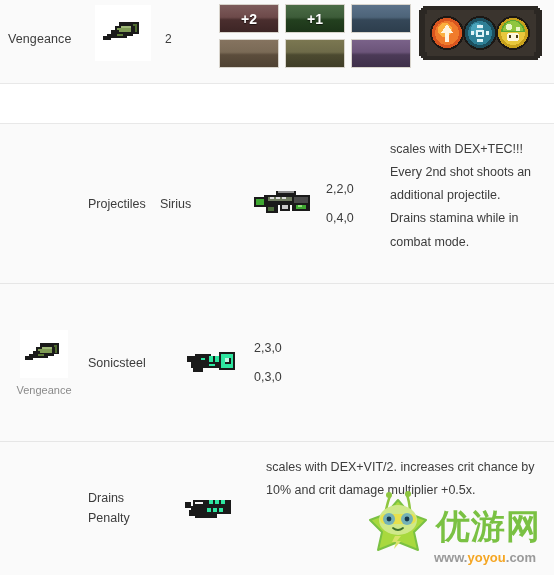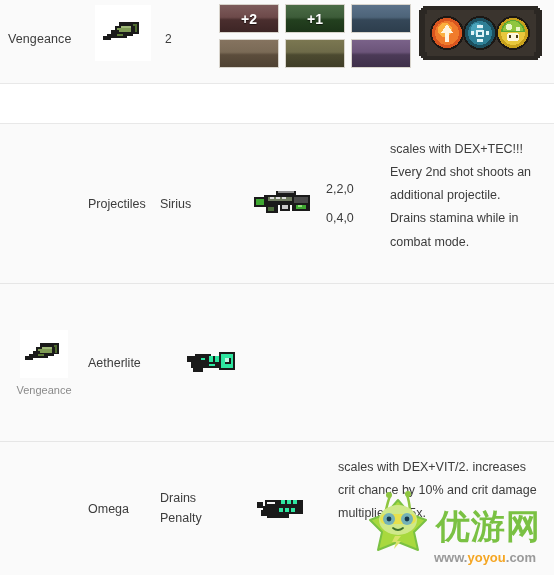--- a/index.html
+++ b/index.html
@@ -329,47 +329,50 @@
           <rect x="0" y="8" width="4" height="2" fill="#1a1a1a"></rect>
           <rect x="6" y="7" width="6" height="2" fill="#1a1a1a"></rect>
           <rect x="7" y="7" width="3" height="1" fill="#5d7a38"></rect>
           <rect x="12" y="6" width="3" height="2" fill="#1a1a1a"></rect>
         </svg>
       </div>
       <div class="icon-caption">Vengeance</div>
     </div>
 
 
-    <div class="cell-suffix">Aetherlite</div>
+    <div class="cell-suffix">Sonicsteel</div>
 
     <div class="cell-sprite">
       <svg width="56" height="30" viewBox="0 0 28 15" shape-rendering="crispEdges">
         <rect x="2" y="4" width="18" height="3" fill="#1a1a1a"></rect>
         <rect x="6" y="3" width="8" height="1" fill="#1a1a1a"></rect>
         <rect x="9" y="5" width="2" height="1" fill="#2ee6a0"></rect>
         <rect x="13" y="4" width="2" height="4" fill="#2ee6a0"></rect>
         <rect x="16" y="4" width="2" height="4" fill="#2ee6a0"></rect>
         <rect x="18" y="2" width="8" height="9" fill="#1a1a1a"></rect>
         <rect x="19" y="3" width="6" height="7" fill="#2ee6a0"></rect>
         <rect x="21" y="5" width="3" height="3" fill="#1a1a1a"></rect>
         <rect x="21" y="5" width="2" height="2" fill="#bff7e4"></rect>
         <rect x="4" y="7" width="8" height="3" fill="#1a1a1a"></rect>
         <rect x="5" y="9" width="5" height="3" fill="#1a1a1a"></rect>
         <rect x="12" y="7" width="6" height="3" fill="#1a1a1a"></rect>
         <rect x="13" y="8" width="3" height="1" fill="#2ee6a0"></rect>
       </svg>
     </div>
 
+    <div class="cell-stats">
+      <span>2,3,0</span>
+      <span>0,3,0</span>
+    </div>
 
   </div>
 
   <div class="row" style="height:133px;">
     <div class="cell-icon"></div>
 
-    <div class="cell-prefix">Omega</div>
 
     <div class="cell-suffix" style="line-height:1.55;">Drains Penalty</div>
 
     <div class="cell-sprite">
       <svg width="56" height="30" viewBox="0 0 28 15" shape-rendering="crispEdges">
         <rect x="1" y="4" width="3" height="3" fill="#1a1a1a"></rect>
         <rect x="5" y="3" width="6" height="3" fill="#1a1a1a"></rect>
         <rect x="6" y="4" width="4" height="1" fill="#f4f4f4"></rect>
         <rect x="11" y="3" width="13" height="3" fill="#1a1a1a"></rect>
         <rect x="13" y="3" width="2" height="2" fill="#2ee6a0"></rect>

